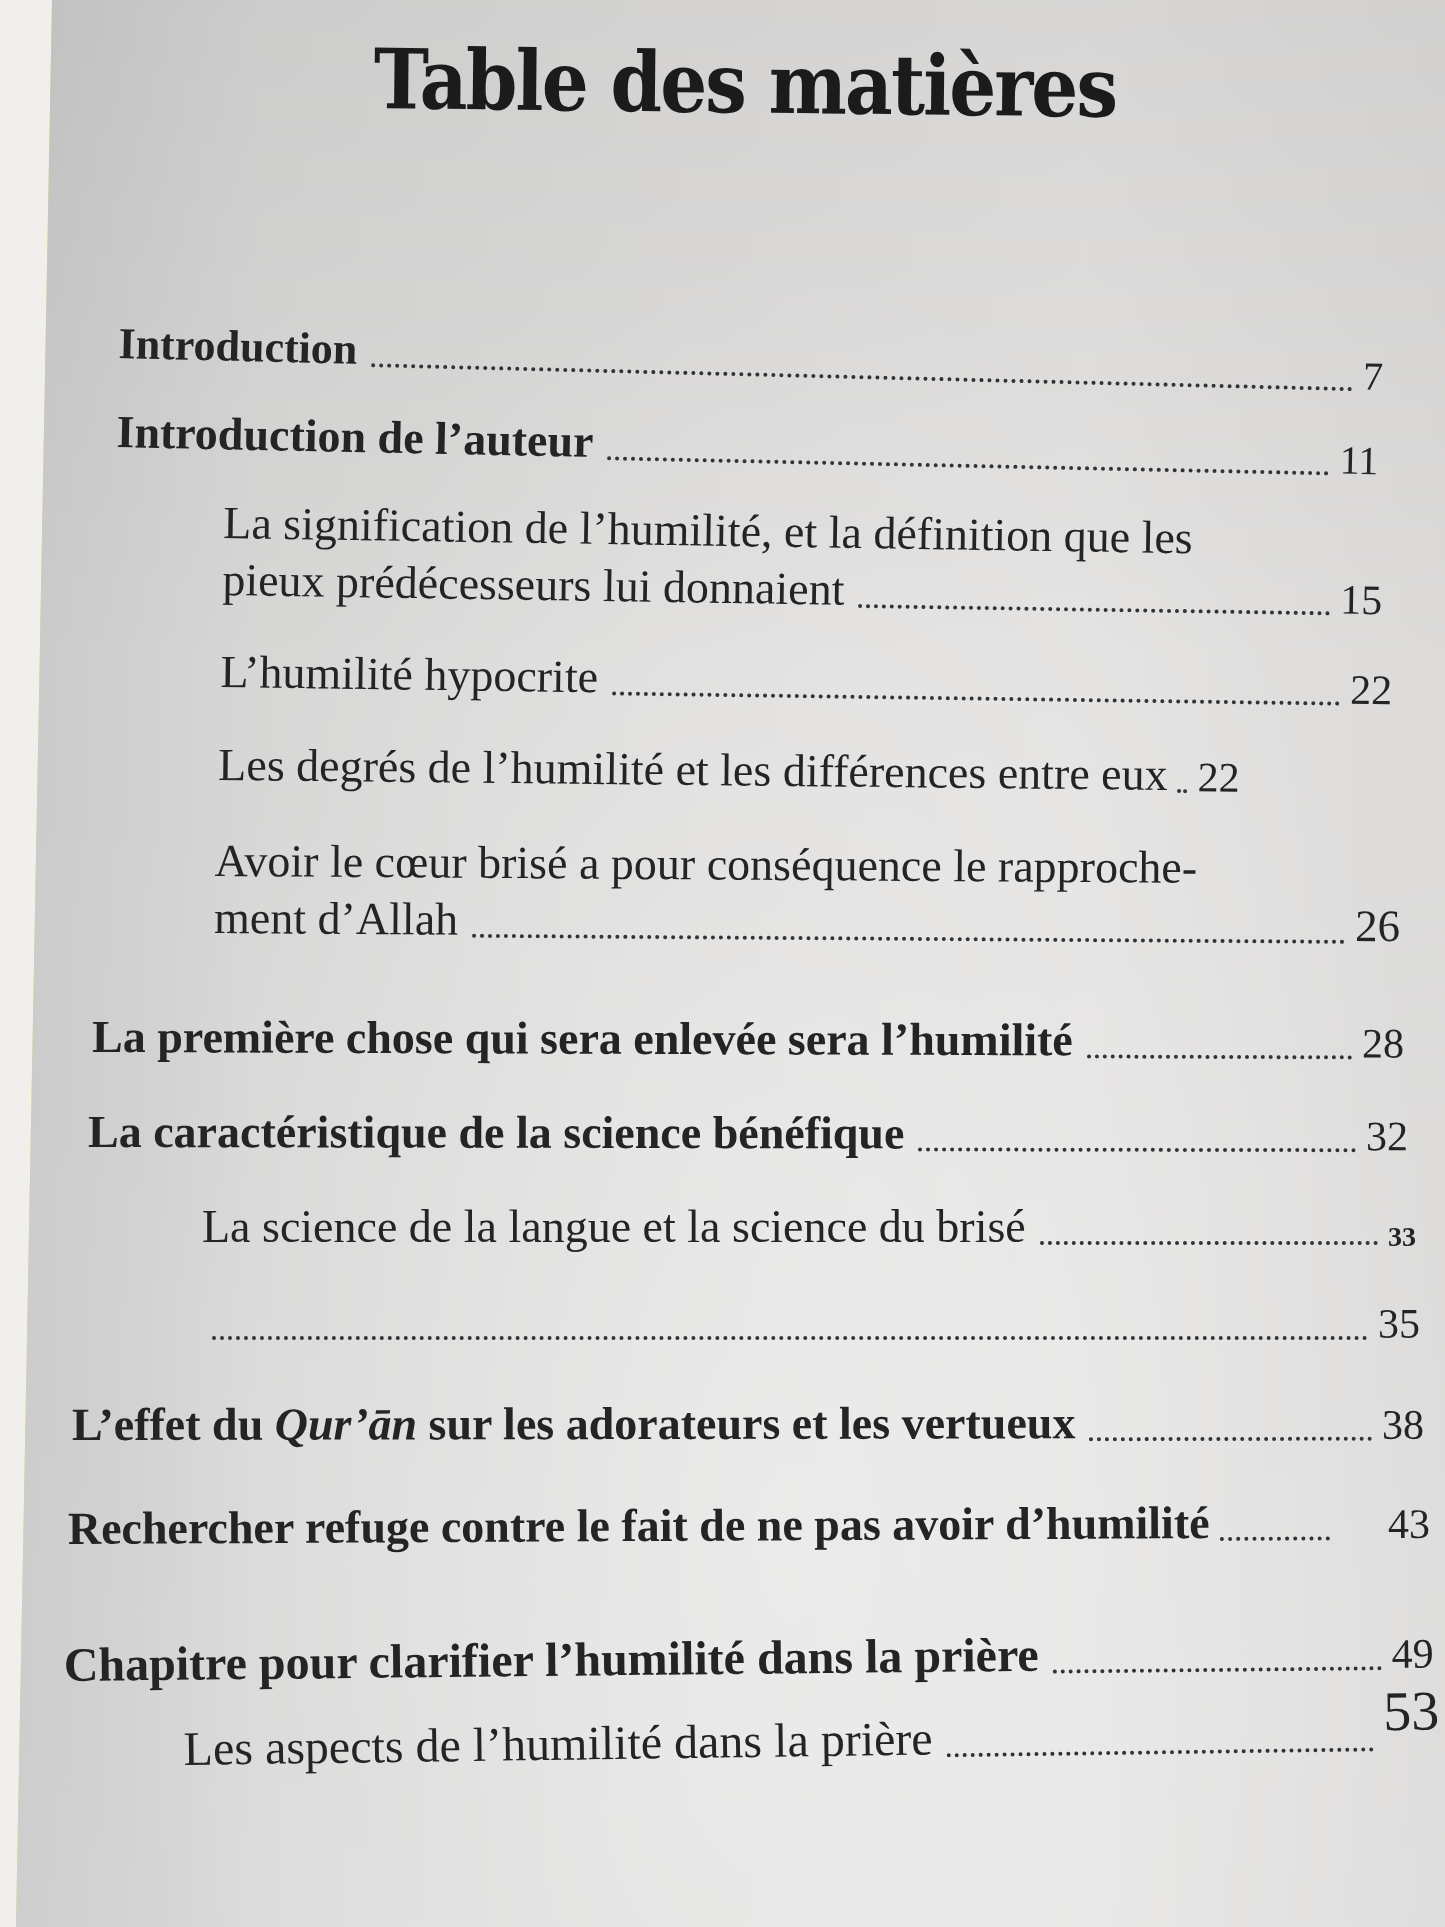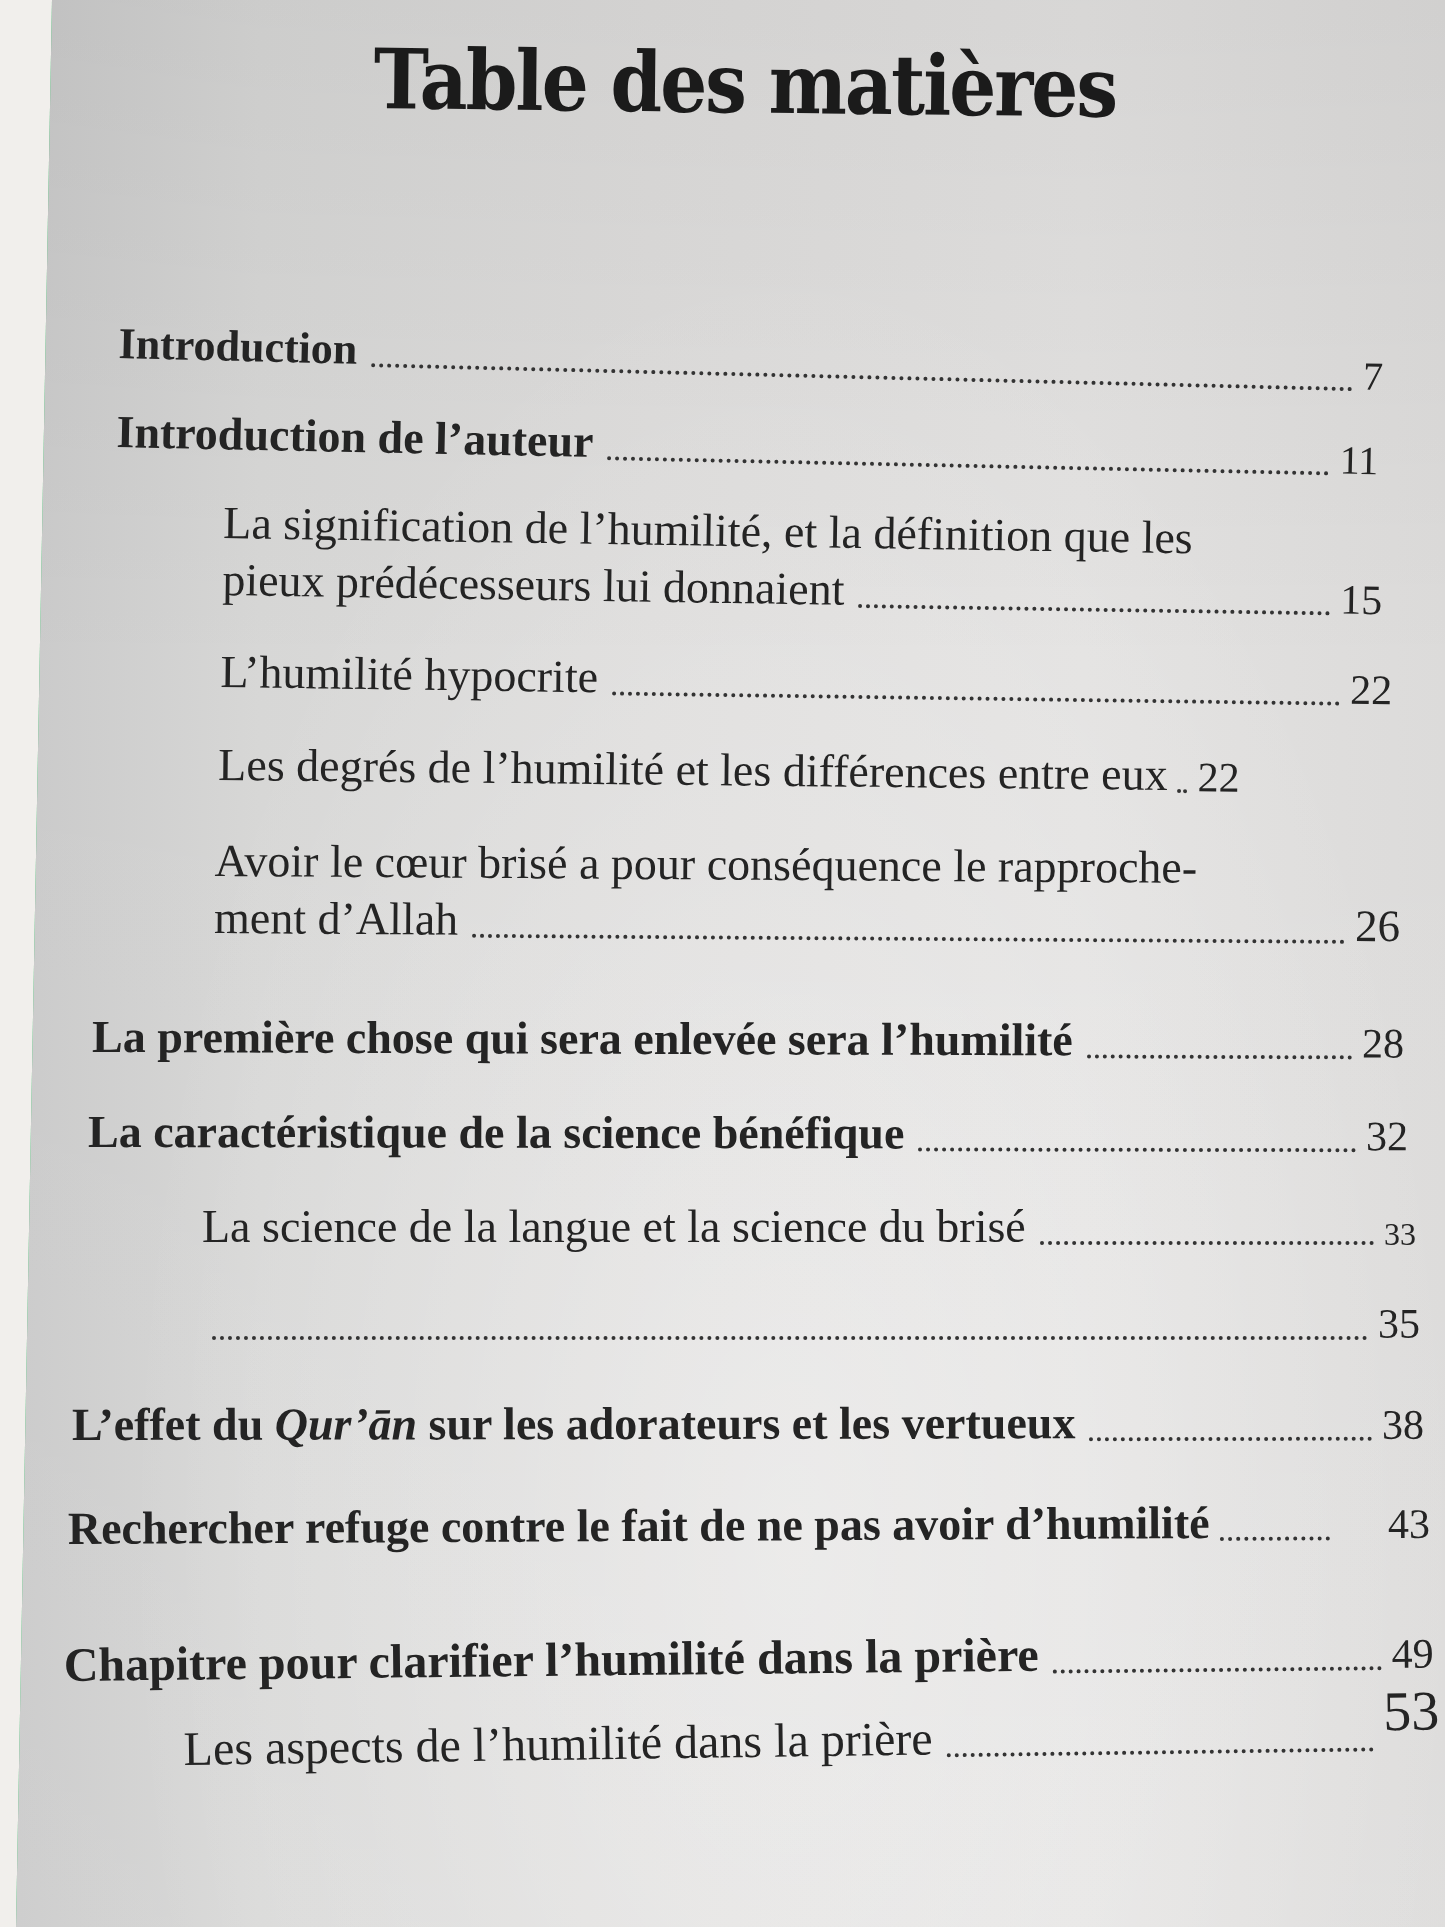--- a/index.html
+++ b/index.html
@@ -8,21 +8,21 @@
       width: 1445px;
       height: 1927px;
       overflow: hidden;
       background: #ecebe8;
     }
     .photo {
       position: relative;
       width: 1445px;
       height: 1927px;
       overflow: hidden;
-      background: #22c55e;
+      background: #fde047;
     }
     .page-edge {
       position: absolute;
       left: 0;
       top: 0;
       width: 1445px;
       height: 1927px;
       background: #f1efec;
       clip-path: polygon(0 0, 52px 0, 16px 1927px, 0 1927px);
     }
@@ -165,21 +165,21 @@
 
     <div class="entry bold" style="left:88px; top:1105px; width:1320px; font-size:46px; transform: rotate(0.1deg); transform-origin: left bottom;">
       <span class="label">La caractéristique de la science bénéfique</span>
       <span class="leader"></span>
       <span class="page-num" style="font-size:42px;">32</span>
     </div>
 
     <div class="entry" style="left:202px; top:1200px; width:1214px; font-size:46px;">
       <span class="label">La science de la langue et la science du brisé</span>
       <span class="leader"></span>
-      <span class="page-num" style="font-size:32px;">33</span>
+      <span class="page-num" style="font-size:28px;font-weight:bold;">33</span>
     </div>
 
     <div class="entry" style="left:198px; top:1300px; width:1222px; font-size:46px;">
       <span class="leader"></span>
       <span class="page-num" style="font-size:42px;">35</span>
     </div>
 
     <div class="entry bold" style="left:72px; top:1398px; width:1352px; font-size:46px; transform: rotate(-0.1deg); transform-origin: left bottom;">
       <span class="label"><span>L’effet du </span><span class="italic">Qur’ān</span><span> sur les adorateurs et les vertueux</span></span>
       <span class="leader"></span>

